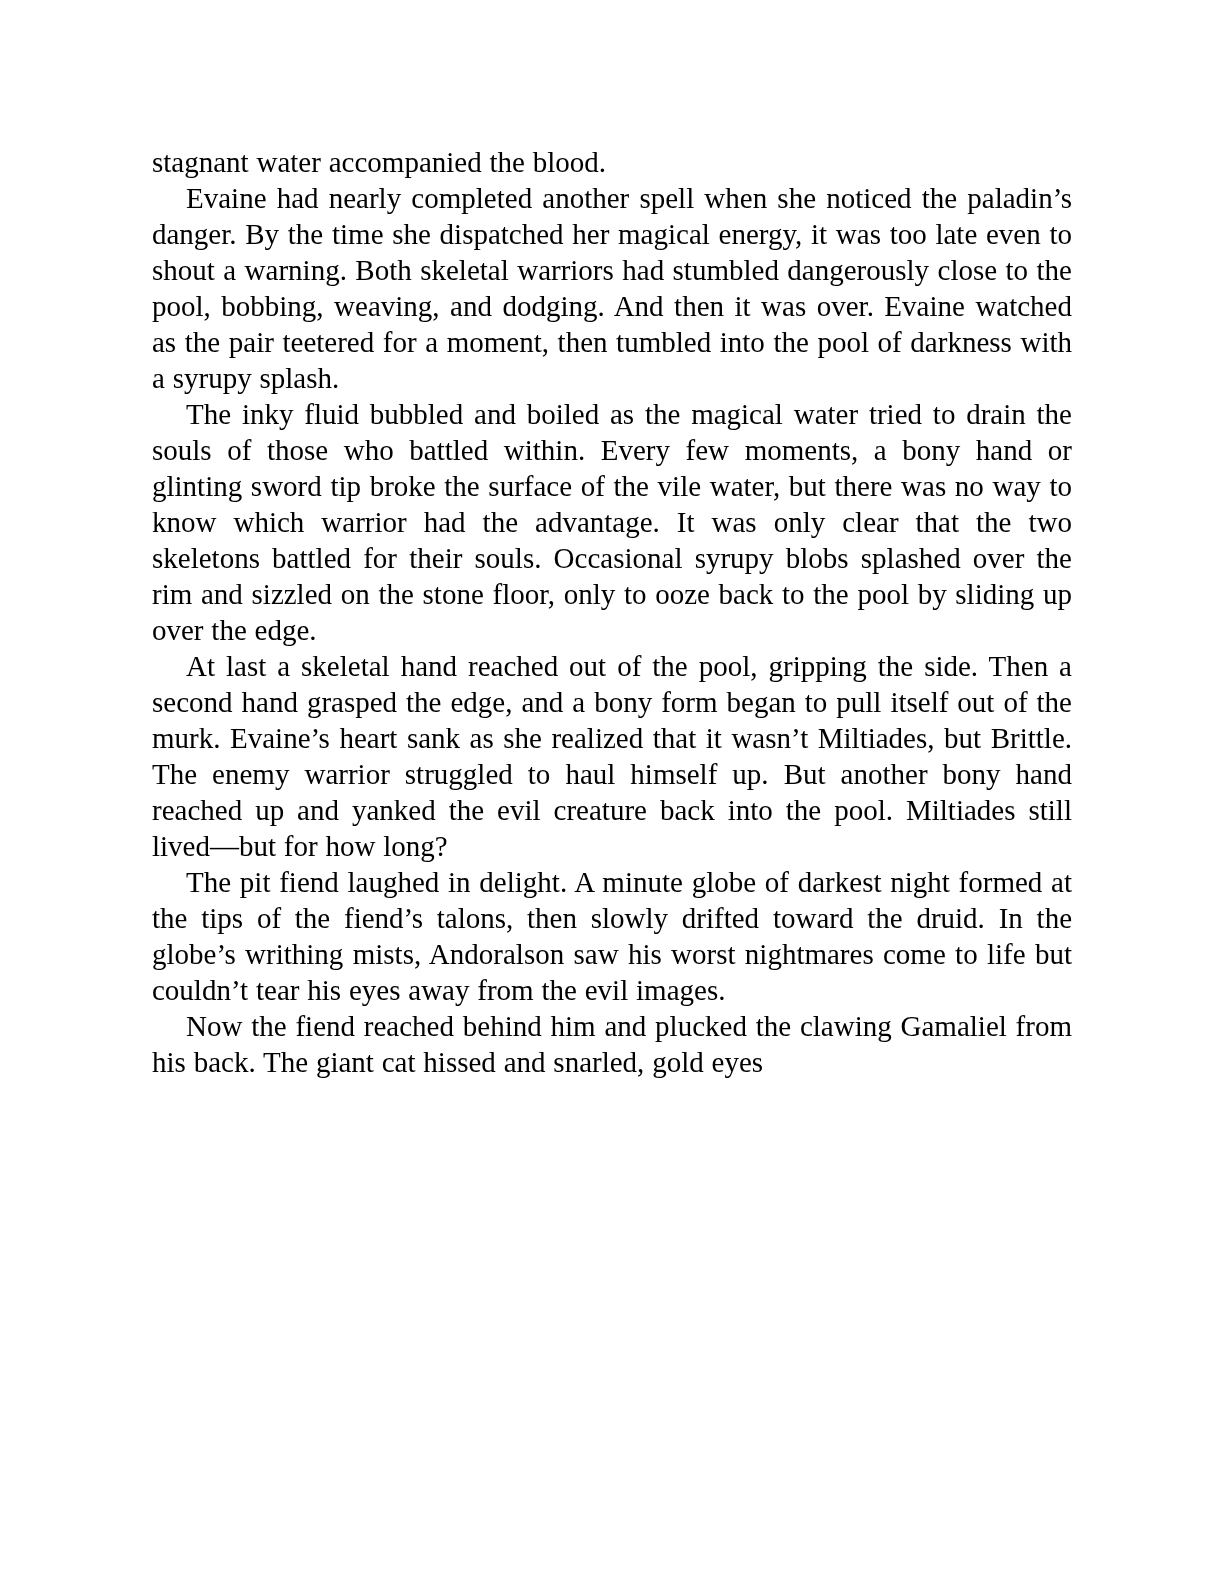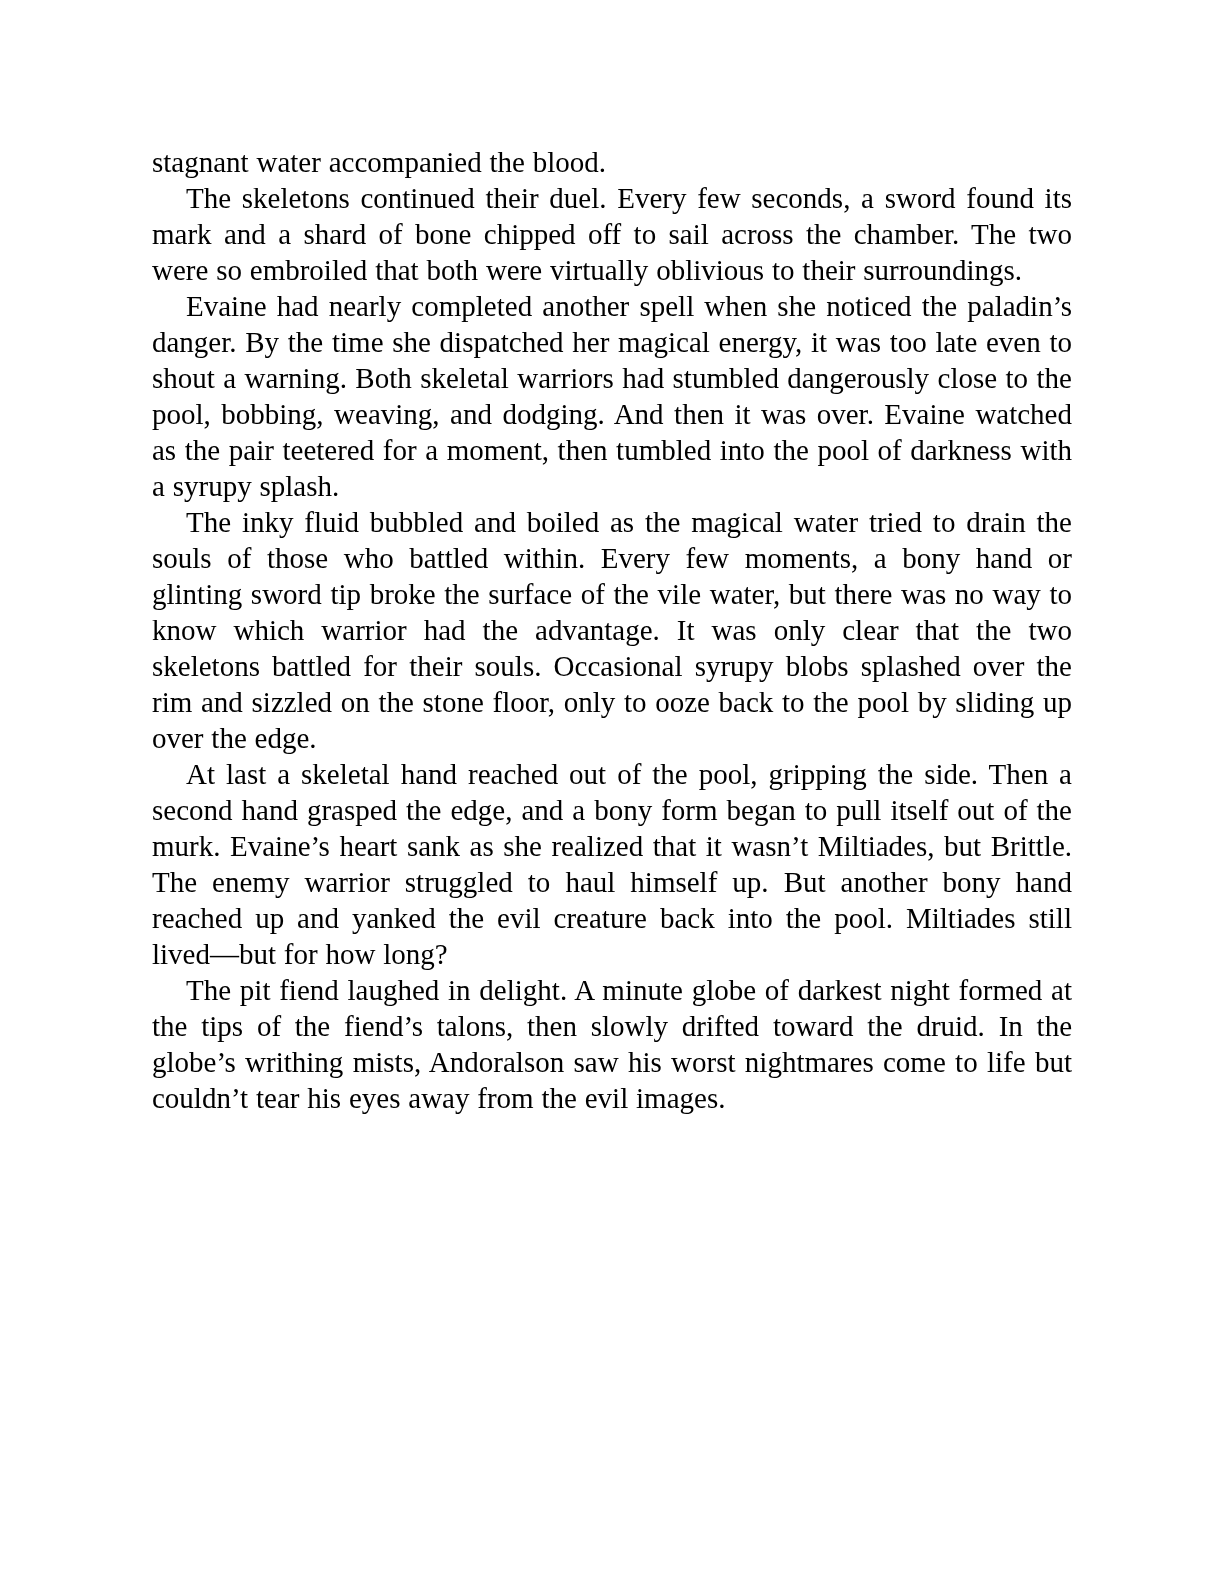--- a/index.html
+++ b/index.html
@@ -36,19 +36,19 @@
     .text-block p.noindent {
       text-indent: 0;
     }
   </style>
 </head>
 <body>
 
 <div class="book-page">
   <div class="text-block">
     <p class="noindent">stagnant water accompanied the blood.</p>
-    <p>The skeletons continued their duel. Every few seconds, a sword found its mark and a shard of bone chipped off to sail across the chamber. The two were so embroiled that both were virtually oblivious to their surroundings.</p>
     <p>Evaine had nearly completed another spell when she noticed the paladin’s danger. By the time she dispatched her magical energy, it was too late even to shout a warning. Both skeletal warriors had stumbled dangerously close to the pool, bobbing, weaving, and dodging. And then it was over. Evaine watched as the pair teetered for a moment, then tumbled into the pool of darkness with a syrupy splash.</p>
     <p>The inky fluid bubbled and boiled as the magical water tried to drain the souls of those who battled within. Every few moments, a bony hand or glinting sword tip broke the surface of the vile water, but there was no way to know which warrior had the advantage. It was only clear that the two skeletons battled for their souls. Occasional syrupy blobs splashed over the rim and sizzled on the stone floor, only to ooze back to the pool by sliding up over the edge.</p>
     <p>At last a skeletal hand reached out of the pool, gripping the side. Then a second hand grasped the edge, and a bony form began to pull itself out of the murk. Evaine’s heart sank as she realized that it wasn’t Miltiades, but Brittle. The enemy warrior struggled to haul himself up. But another bony hand reached up and yanked the evil creature back into the pool. Miltiades still lived—but for how long?</p>
     <p>The pit fiend laughed in delight. A minute globe of darkest night formed at the tips of the fiend’s talons, then slowly drifted toward the druid. In the globe’s writhing mists, Andoralson saw his worst nightmares come to life but couldn’t tear his eyes away from the evil images.</p>
+    <p>Now the fiend reached behind him and plucked the clawing Gamaliel from his back. The giant cat hissed and snarled, gold eyes</p>
   </div>
 </div>
 
 </body></html>

